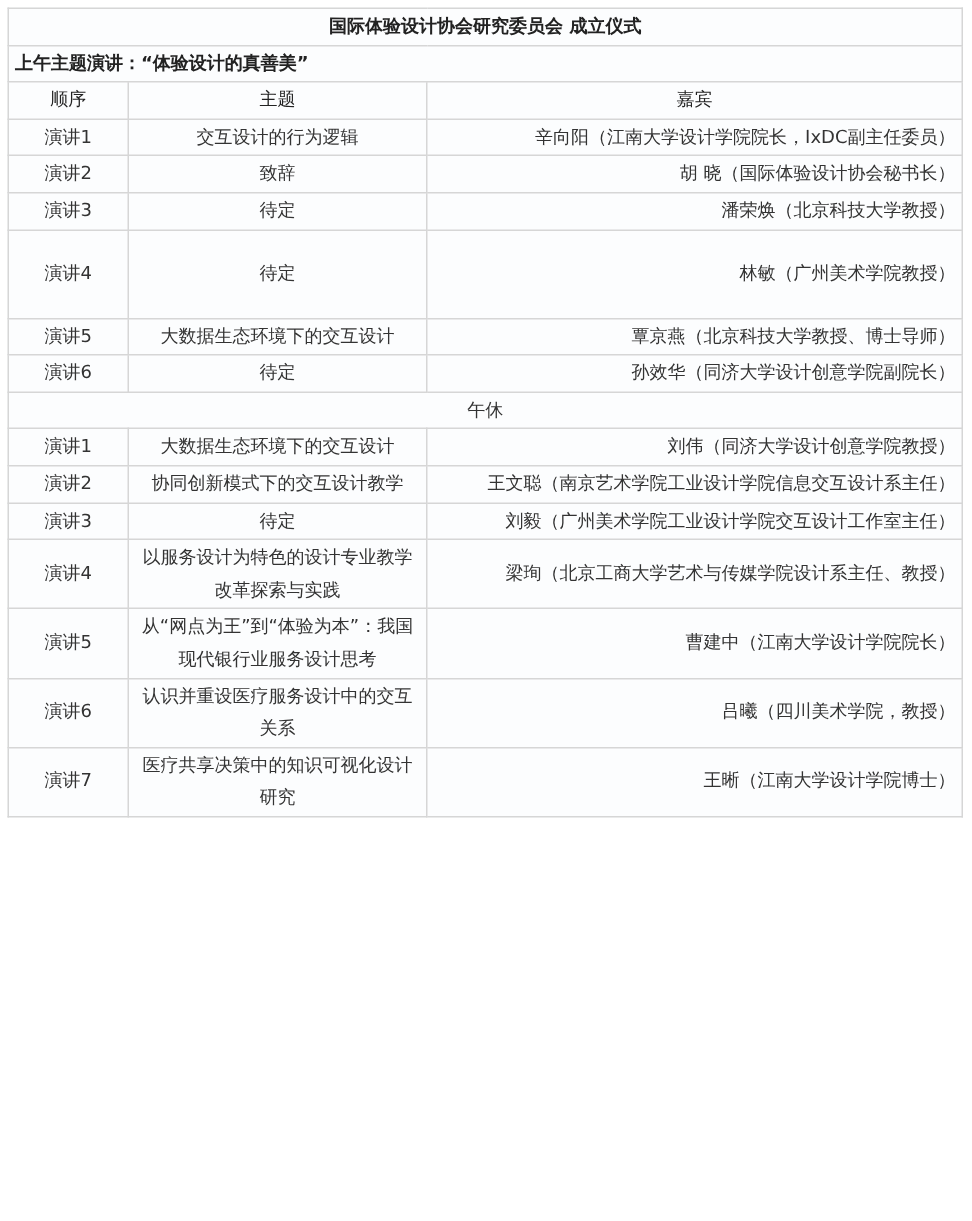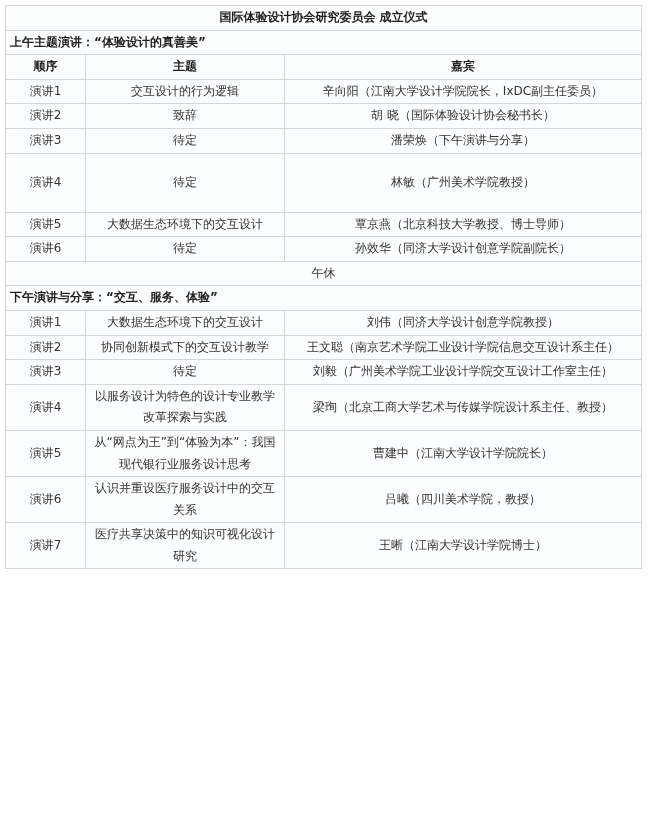--- a/index.html
+++ b/index.html
@@ -21,41 +21,41 @@
     table.schedule td {
       border: 1px solid #d6d6d6;
       font-size: 12px;
       line-height: 1.8;
       padding: 1px 4px;
       word-break: break-all;
       overflow-wrap: break-word;
       vertical-align: middle;
     }
     td.center { text-align: center; }
-    td.left { text-align: center; }
+    td.left { text-align: right; }
     .title-cell {
       text-align: center;
       font-weight: bold;
       line-height: 1.6;
       color: #222222;
     }
     .section-cell {
       text-align: left;
       font-weight: bold;
       line-height: 1.75;
       color: #222222;
     }
     .break-cell {
       text-align: center;
       line-height: 1.75;
       margin-top: 33px;
     }
     .colhead {
       text-align: center;
-      font-weight: bold;
+      font-weight: normal;
       color: #222222;
     }
     td.valign-top { vertical-align: top; }
     tr.row-tall td { height: 56px; }
     col.c-order { width: 80px; }
     col.c-topic { width: 199px; }
   </style>
 </head>
 <body>
 
@@ -84,43 +84,40 @@
       <td class="left">辛向阳（江南大学设计学院院长，IxDC副主任委员）</td>
     </tr>
     <tr>
       <td class="center">演讲2</td>
       <td class="center">致辞</td>
       <td class="left">胡 晓（国际体验设计协会秘书长）</td>
     </tr>
     <tr>
       <td class="center">演讲3</td>
       <td class="center">待定</td>
-      <td class="left">潘荣焕（下午演讲与分享）</td>
+      <td class="left">潘荣焕（北京科技大学教授）</td>
     </tr>
     <tr class="row-tall">
       <td class="center">演讲4</td>
       <td class="center">待定</td>
       <td class="left valign-top">林敏（广州美术学院教授）</td>
     </tr>
     <tr>
       <td class="center">演讲5</td>
       <td class="center">大数据生态环境下的交互设计</td>
       <td class="left">覃京燕（北京科技大学教授、博士导师）</td>
     </tr>
     <tr>
       <td class="center">演讲6</td>
       <td class="center">待定</td>
       <td class="left">孙效华（同济大学设计创意学院副院长）</td>
     </tr>
 
     <tr>
       <td colspan="3" class="break-cell">午休</td>
-    </tr>
-    <tr>
-      <td colspan="3" class="section-cell">下午演讲与分享：“交互、服务、体验”</td>
     </tr>
 
     <tr>
       <td class="center">演讲1</td>
       <td class="center">大数据生态环境下的交互设计</td>
       <td class="left">刘伟（同济大学设计创意学院教授）</td>
     </tr>
     <tr>
       <td class="center">演讲2</td>
       <td class="center">协同创新模式下的交互设计教学</td>

